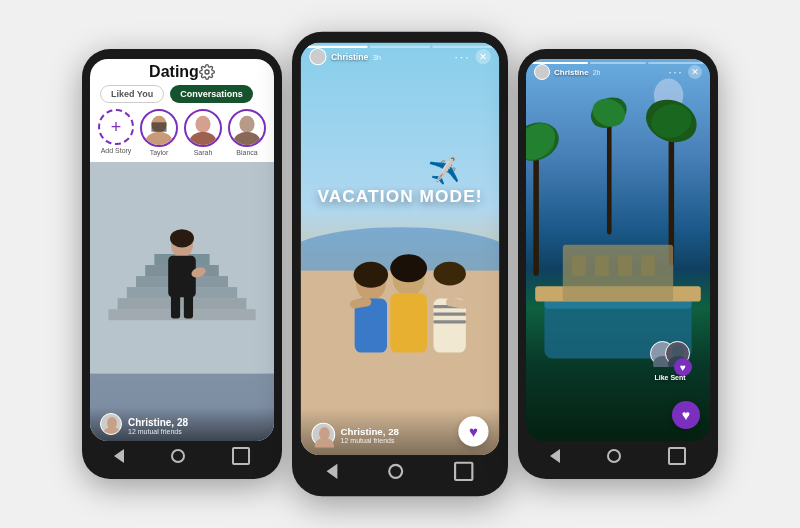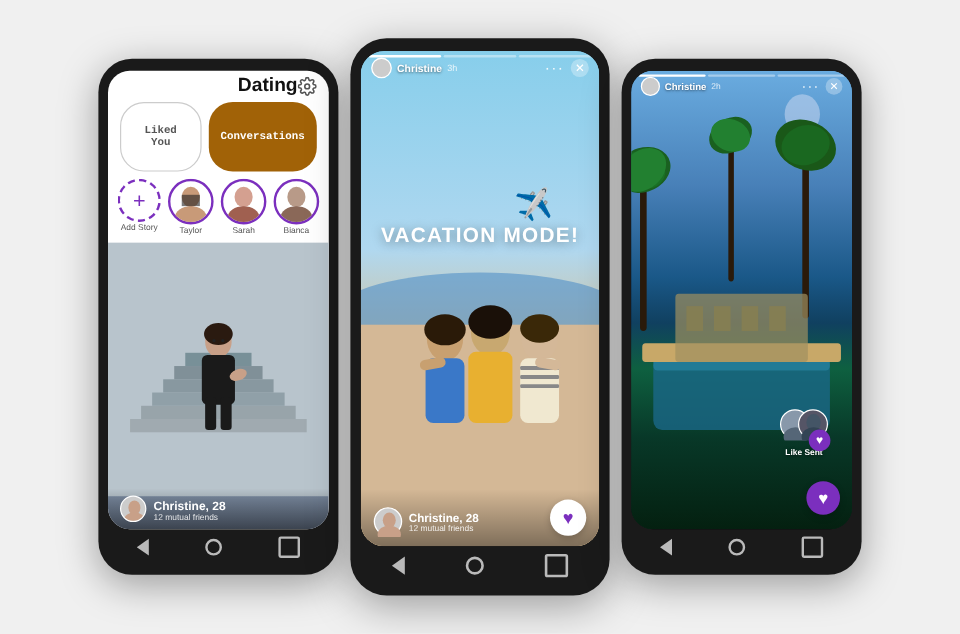--- a/index.html
+++ b/index.html
@@ -103,21 +103,21 @@
       align-items: flex-end;
     }
     .signal-bar {
       width: 2px;
       background: #111;
       border-radius: 0.5px;
     }
 
     .dating-header {
       display: flex;
-      justify-content: flex-end;
+      justify-content: center;
       align-items: center;
       padding: 4px 10px;
     }
 
     .dating-title {
       font-size: 16px;
       font-weight: 700;
       color: #111;
     }
 
@@ -127,36 +127,35 @@
       color: #555;
     }
 
     .tab-row {
       display: flex;
       gap: 6px;
       padding: 0 10px 6px;
     }
 
     .tab-btn {
-      padding: 18px 10px;
+      padding: 3px 10px;
       border-radius: 20px;
       font-size: 9px;
       font-weight: 600;
       cursor: pointer;
-      font-family: Liberation Mono, monospace;
     }
 
     .tab-liked {
       background: #fff;
       border: 1.5px solid #ccc;
       color: #555;
     }
 
     .tab-conversations {
-      background: #a16207;
+      background: #14532d;
       color: #fff;
       border: none;
     }
 
     .stories-row {
       display: flex;
       gap: 6px;
       padding: 0 8px 6px;
       overflow: hidden;
     }

